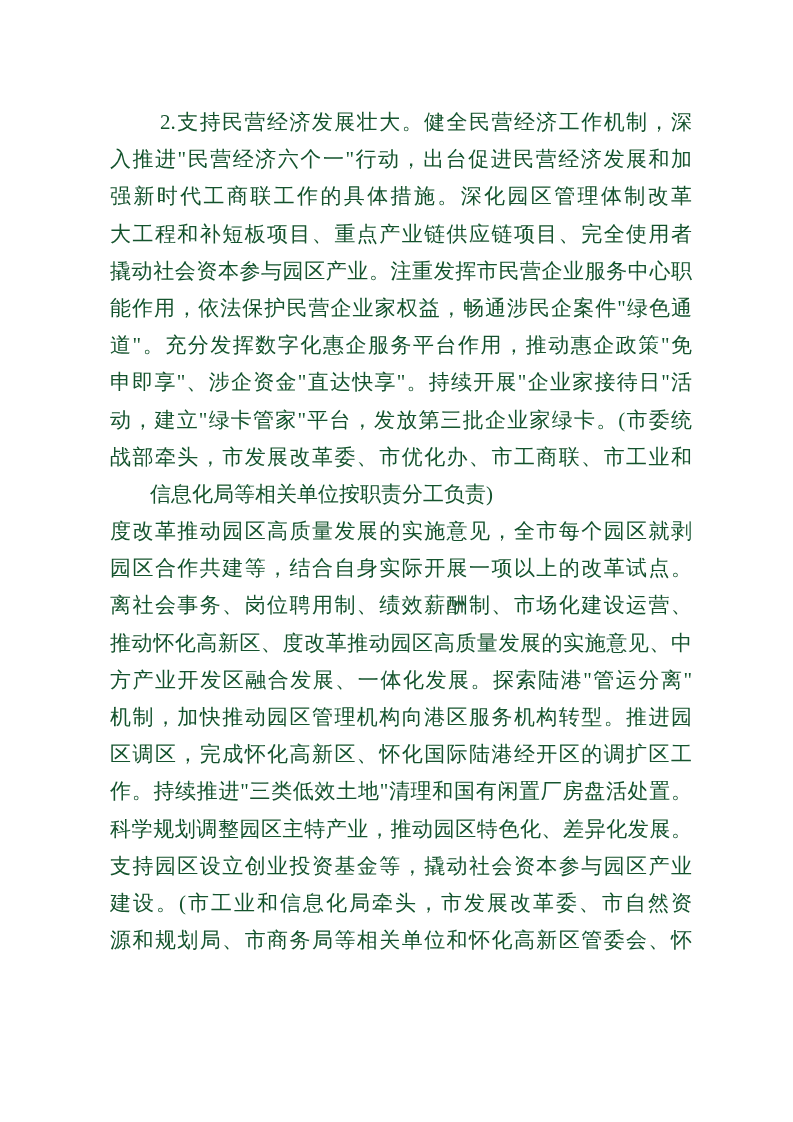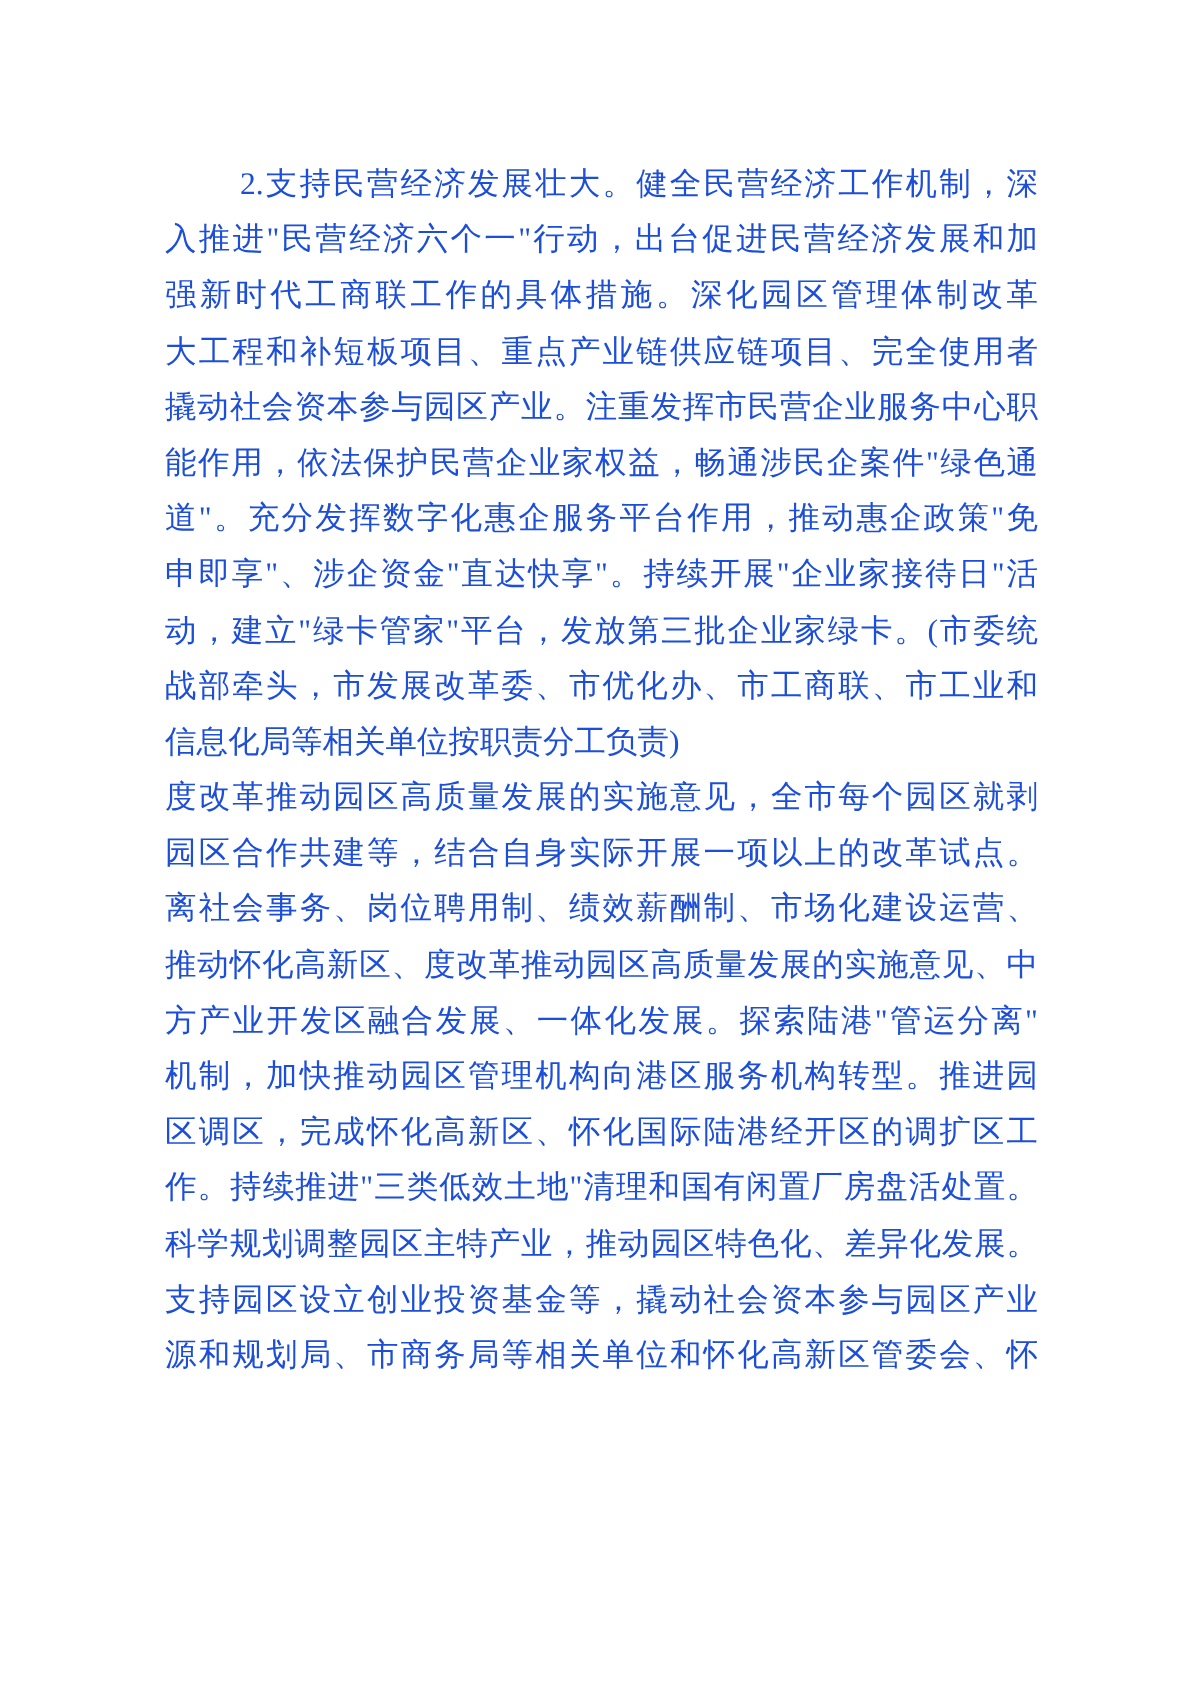--- a/index.html
+++ b/index.html
@@ -33,27 +33,28 @@
     padding: 0;
   }
   .line {
     font-size: 21px;
     line-height: 37.2px;
     height: 37.2px;
     overflow: hidden;
     text-align: justify;
     text-align-last: justify;
     white-space: normal;
-    color: #1d4ed8;
+    color: #14532d;
   }
   .line.indent {
     text-indent: 50px;
   }
   .line.para-end {
     text-align-last: left;
+    margin-left: 40px;
   }
 </style>
 </head>
 <body>
 
 <div class="page">
   <div class="text-block">
 
     <div class="para">
       <div class="line indent">2.支持民营经济发展壮大。健全民营经济工作机制，深</div>
@@ -73,17 +74,18 @@
       <div class="line">度改革推动园区高质量发展的实施意见，全市每个园区就剥</div>
       <div class="line">园区合作共建等，结合自身实际开展一项以上的改革试点。</div>
       <div class="line">离社会事务、岗位聘用制、绩效薪酬制、市场化建设运营、</div>
       <div class="line">推动怀化高新区、度改革推动园区高质量发展的实施意见、中</div>
       <div class="line">方产业开发区融合发展、一体化发展。探索陆港"管运分离"</div>
       <div class="line">机制，加快推动园区管理机构向港区服务机构转型。推进园</div>
       <div class="line">区调区，完成怀化高新区、怀化国际陆港经开区的调扩区工</div>
       <div class="line">作。持续推进"三类低效土地"清理和国有闲置厂房盘活处置。</div>
       <div class="line">科学规划调整园区主特产业，推动园区特色化、差异化发展。</div>
       <div class="line">支持园区设立创业投资基金等，撬动社会资本参与园区产业</div>
+      <div class="line">建设。(市工业和信息化局牵头，市发展改革委、市自然资</div>
       <div class="line">源和规划局、市商务局等相关单位和怀化高新区管委会、怀</div>
     </div>
 
   </div>
 </div>
 
 </body></html>

